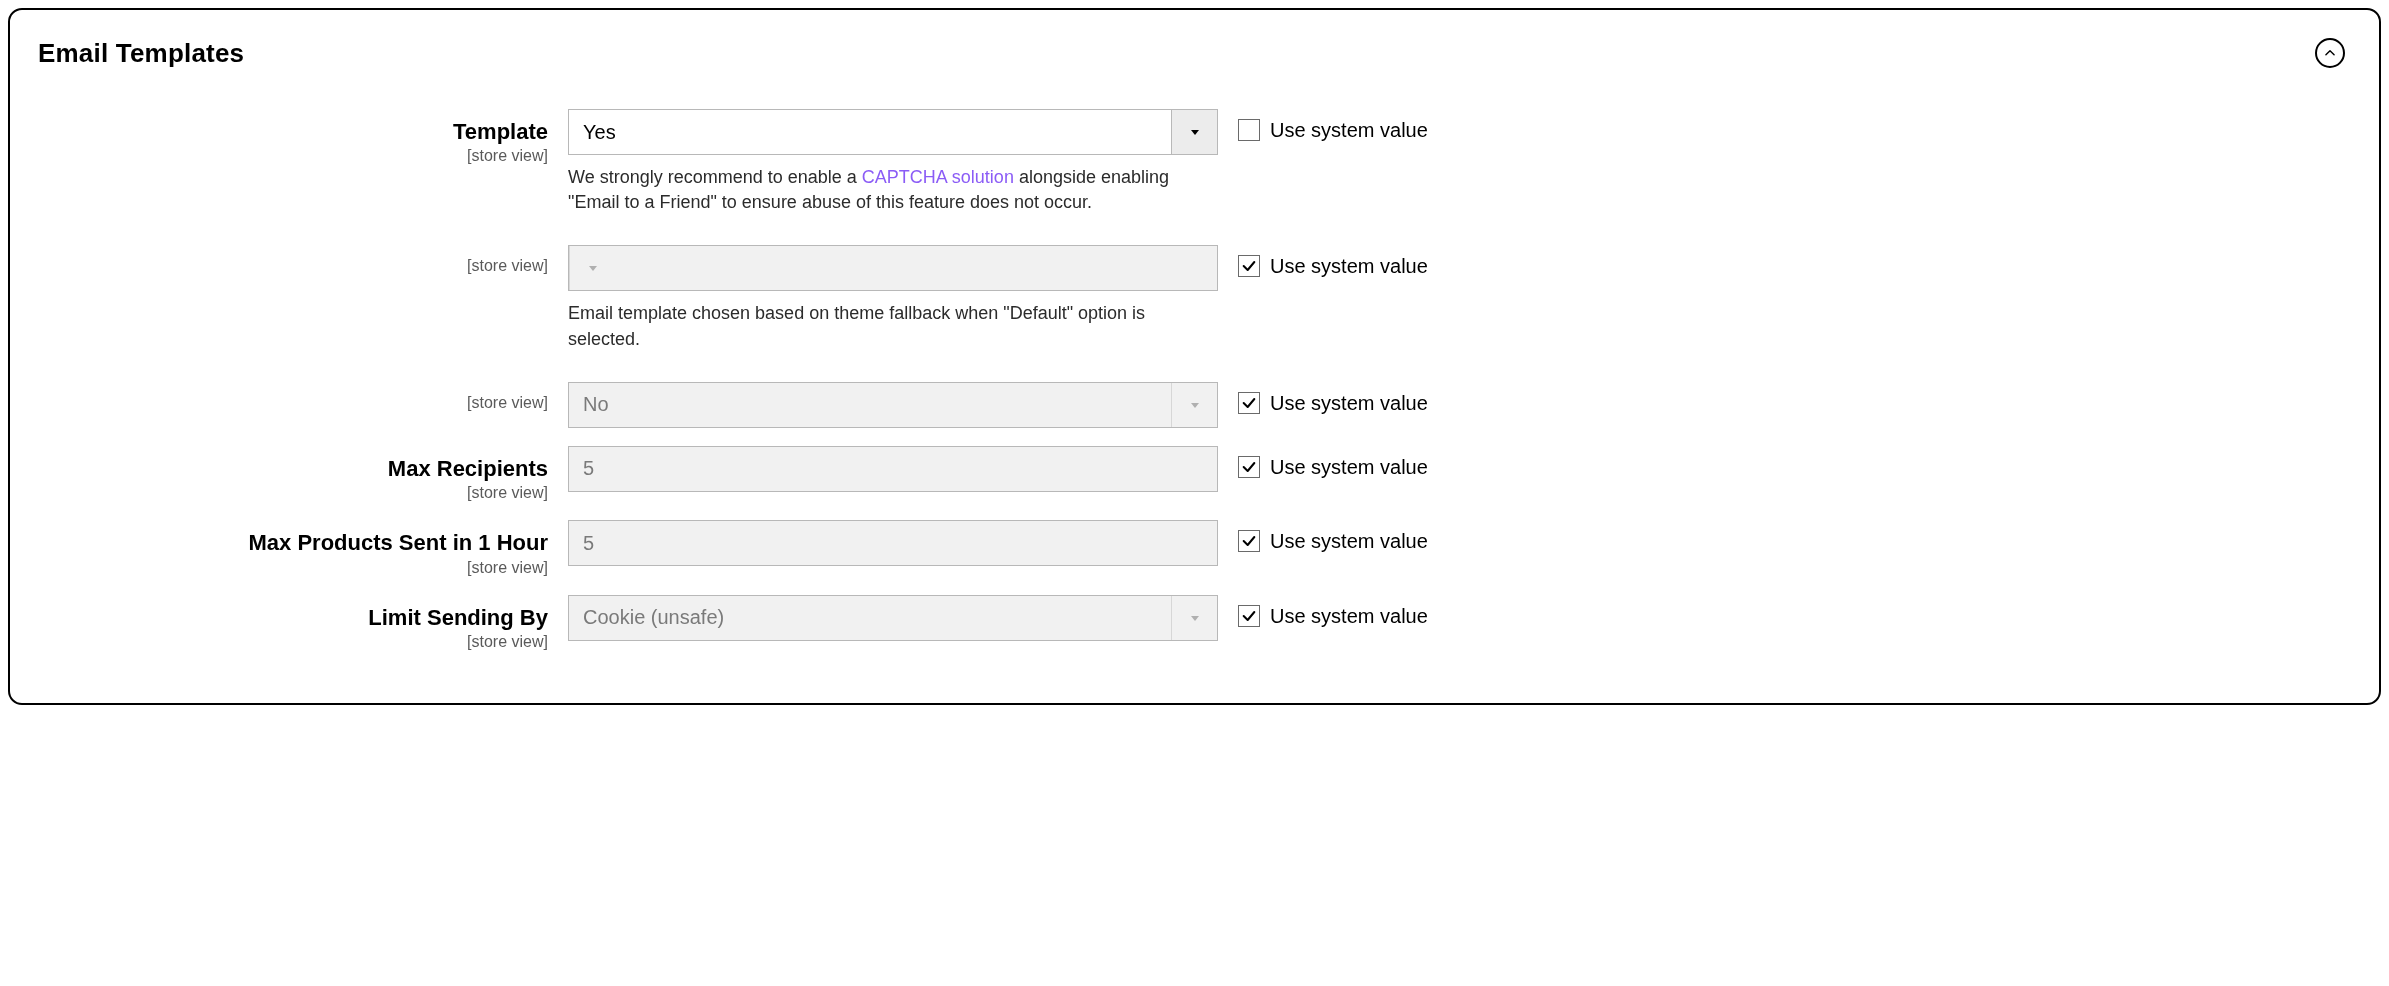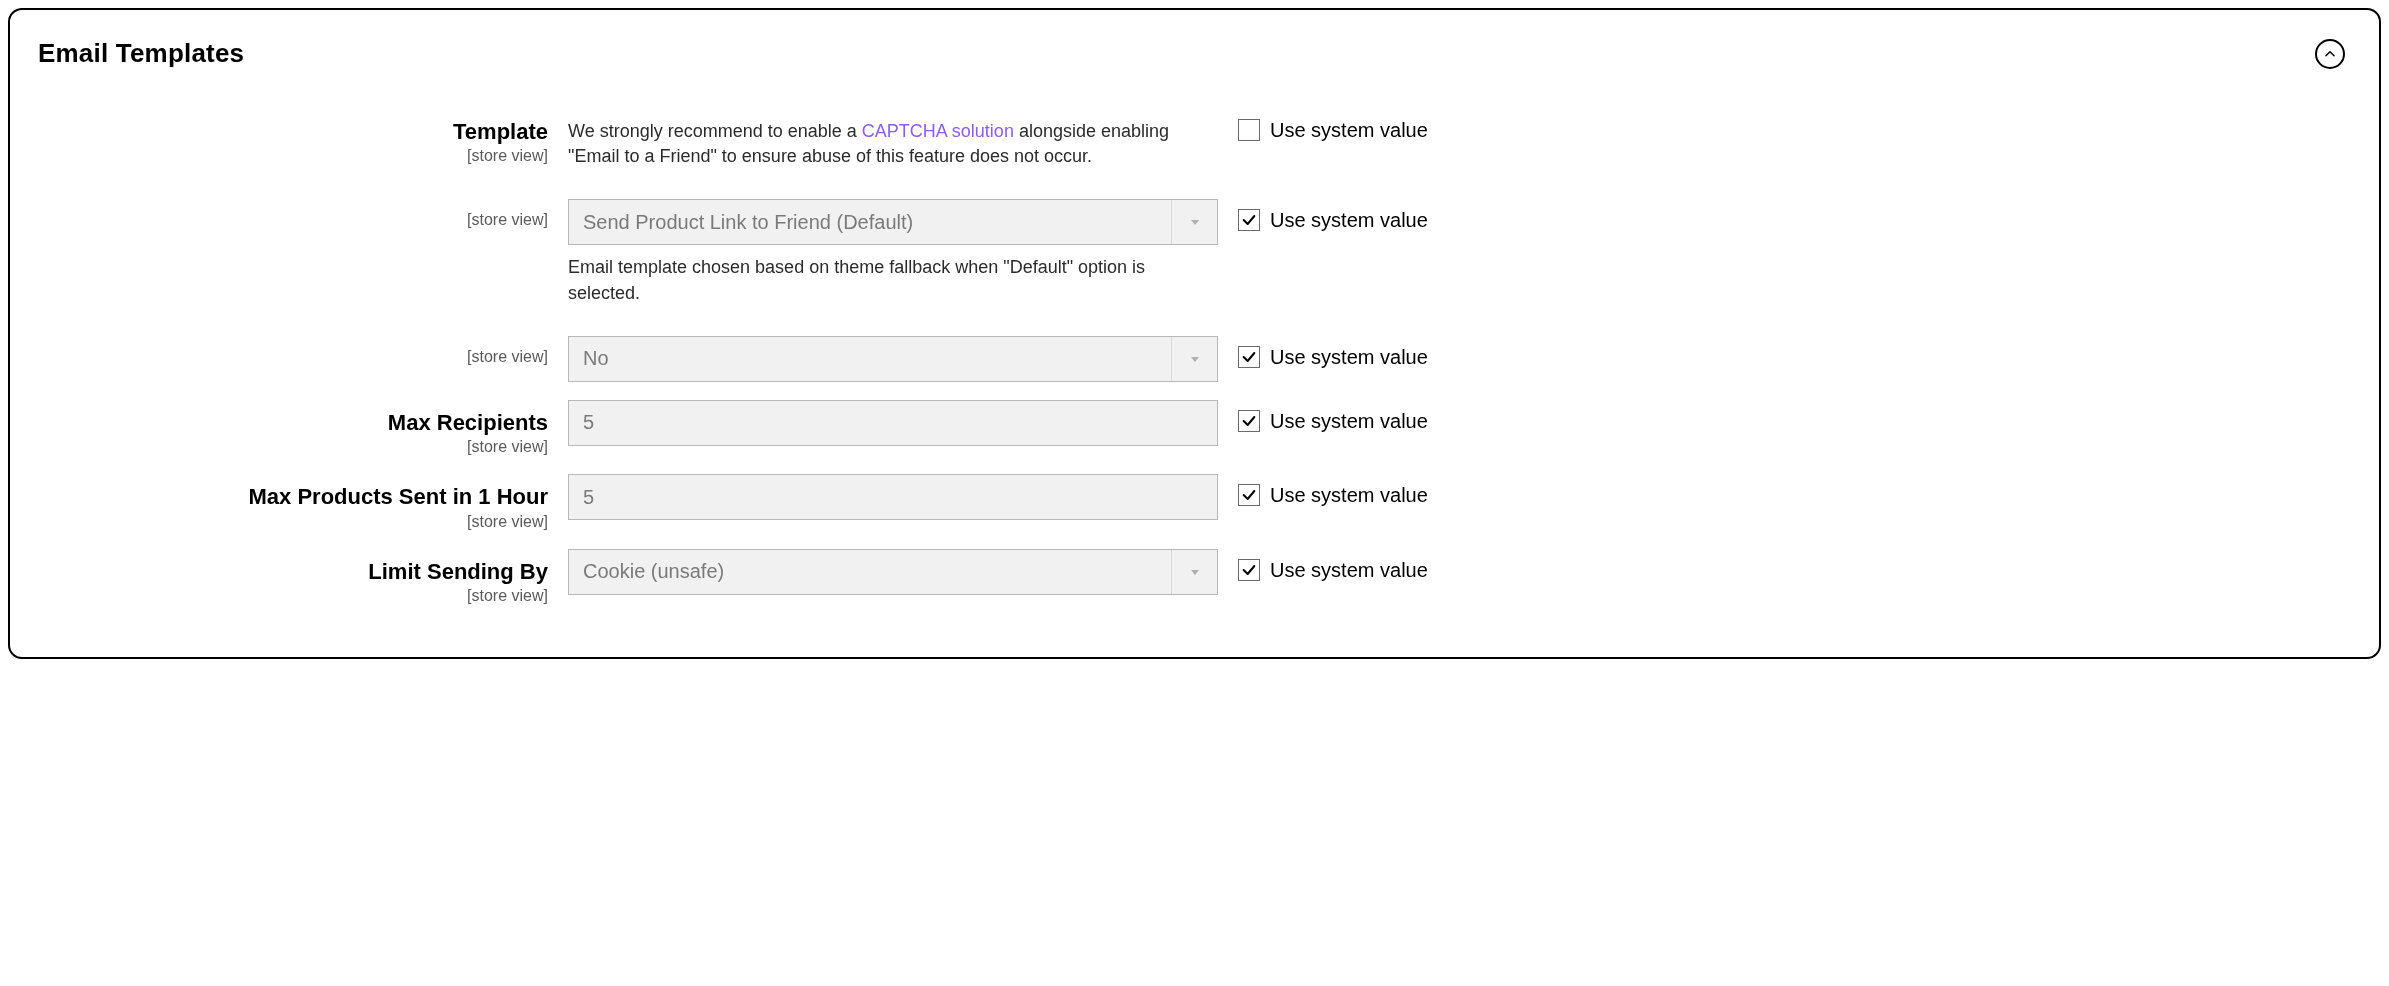--- a/index.html
+++ b/index.html
@@ -12,21 +12,21 @@
     background: #fff;
   }
   .panel {
     border: 2px solid #000;
     border-radius: 14px;
     padding: 28px 34px 40px 28px;
     position: relative;
   }
   .panel-header {
     display: flex;
-    align-items: flex-end;
+    align-items: flex-start;
     justify-content: space-between;
     margin-bottom: 40px;
   }
   .panel-title {
     font-size: 26px;
     font-weight: 700;
     letter-spacing: 0.2px;
   }
   .collapse-btn {
     width: 30px;
@@ -149,39 +149,46 @@
         </svg>
     </div>
   </div>
 
   <div class="row big-gap">
     <div class="label-col">
       <div class="label-main">Template</div>
       <div class="label-scope">[store view]</div>
     </div>
     <div class="control-col">
+      <div class="select-wrap">
+        <div class="select-value">Yes</div>
+        <div class="select-arrow">
+          <svg viewBox="0 0 24 24">
+              <path d="M4 8 L12 18 L20 8 Z" fill="#000"></path>
+            </svg>
+        </div>
+      </div>
       <div class="note">
         <span>We strongly recommend to enable a </span><a href="#">CAPTCHA solution</a><span> alongside enabling "Email to a Friend" to ensure abuse of this feature does not occur.</span>
       </div>
     </div>
     <div class="use-col">
       <div class="chk">
         
       </div>
       <span class="use-label">Use system value</span>
     </div>
   </div>
 
   <div class="row big-gap">
     <div class="label-col">
       <div class="label-scope">[store view]</div>
     </div>
     <div class="control-col">
       <div class="select-wrap disabled">
-        <div class="select-value">Send Product Link to Friend (Default)</div>
         <div class="select-arrow">
           <svg viewBox="0 0 24 24">
               <path d="M4 8 L12 18 L20 8 Z" fill="#000"></path>
             </svg>
         </div>
       </div>
       <div class="note">Email template chosen based on theme fallback when "Default" option is selected.</div>
     </div>
     <div class="use-col">
       <div class="chk checked">

